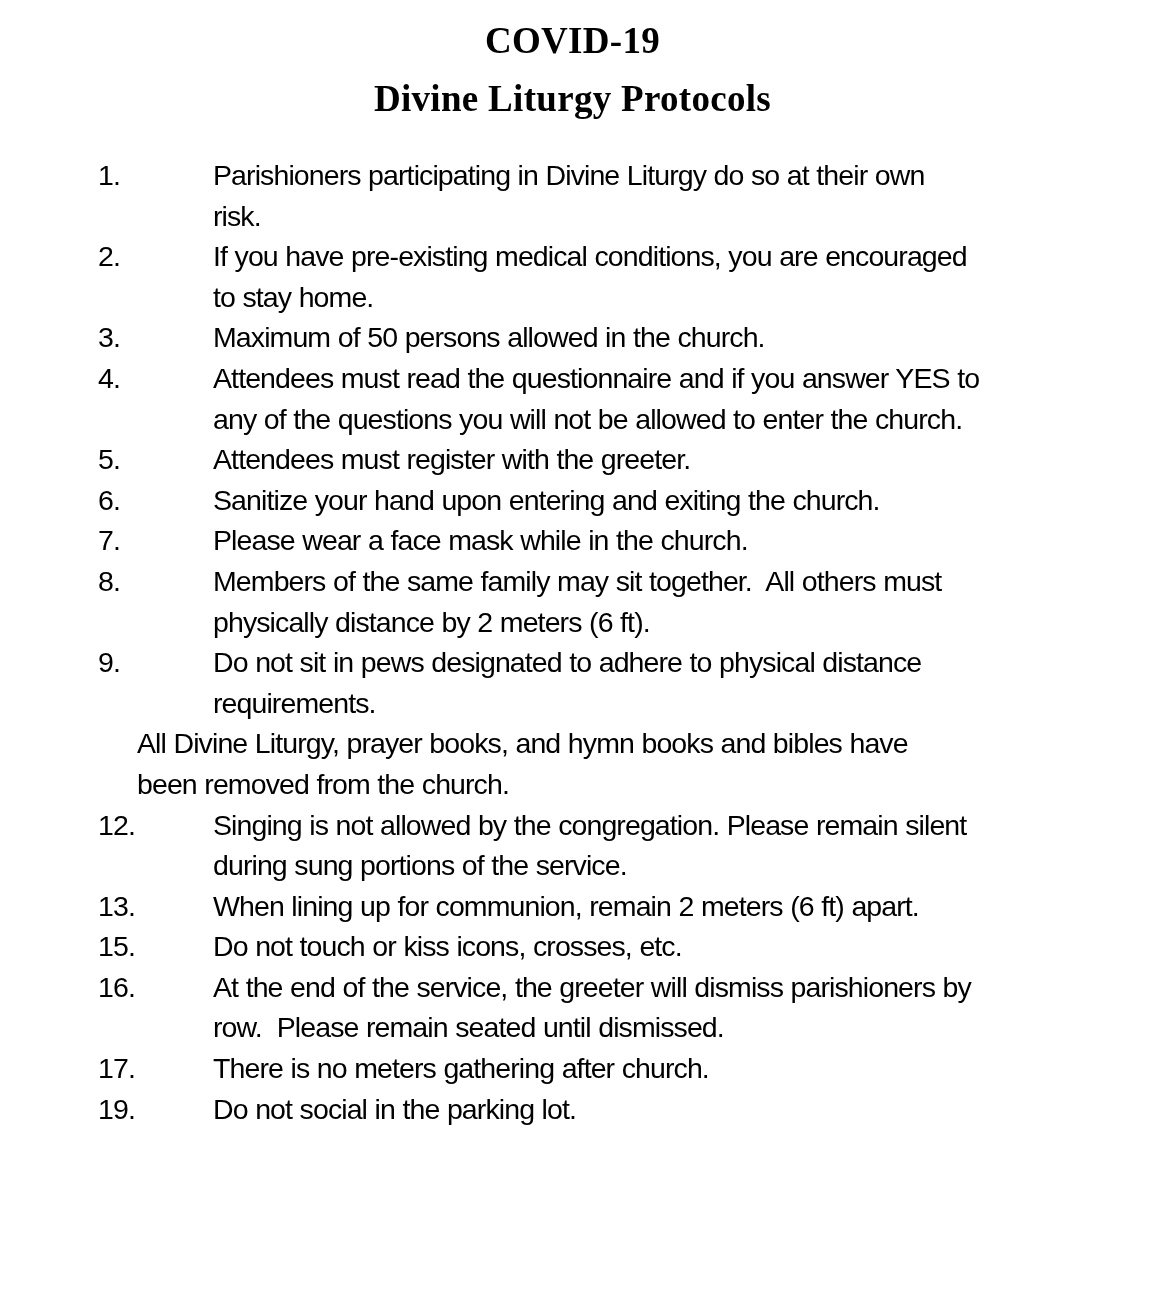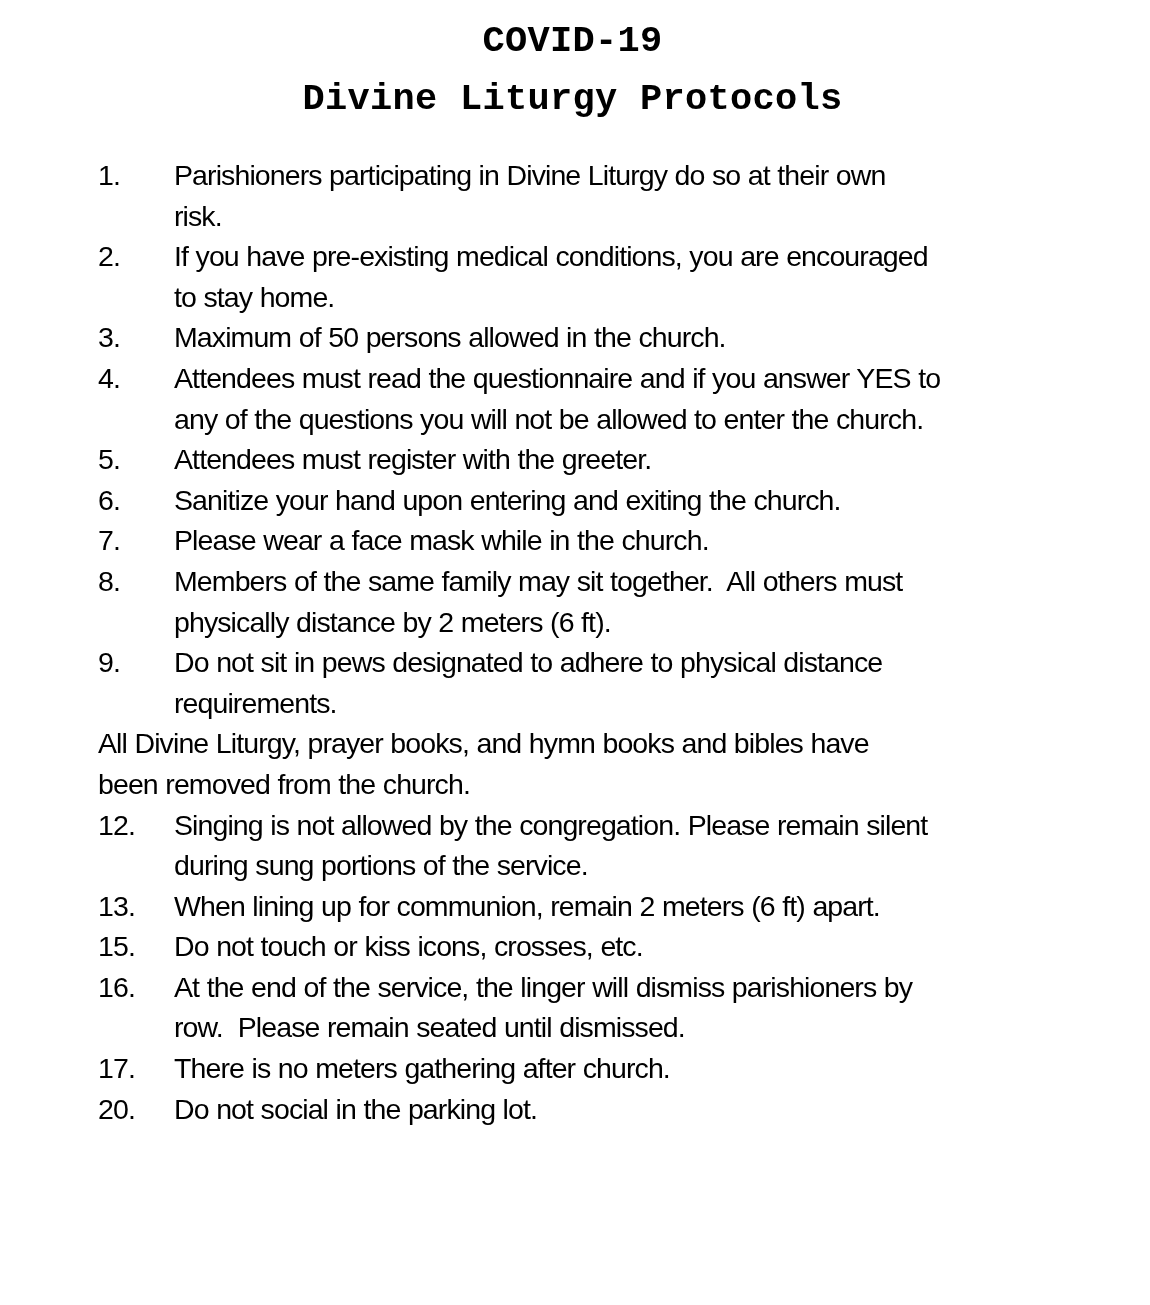--- a/index.html
+++ b/index.html
@@ -16,21 +16,21 @@
       font-family: "Liberation Sans", sans-serif;
     }
     .title-block {
       position: absolute;
       left: 0;
       top: 12px;
       width: 1145px;
       text-align: center;
     }
     .title {
-      font-family: Liberation Mono, monospace;
+      font-family: Liberation Serif, serif;
       font-weight: bold;
       font-size: 37px;
       line-height: 58px;
       margin: 0;
       letter-spacing: 0.3px;
     }
     .protocol-list {
       position: absolute;
       left: 98px;
       top: 155px;
@@ -47,20 +47,21 @@
       word-spacing: 0.5px;
       font-stretch: condensed;
     }
     .item-number {
       flex: 0 0 76px;
       width: 76px;
     }
     .item-text {
       flex: 1 1 auto;
       white-space: pre-wrap;
+      margin-left: 39px;
     }
   </style>
 </head>
 <body>
 
 <div class="title-block">
   <h1 class="title">COVID-19</h1>
   <h2 class="title">Divine Liturgy Protocols</h2>
 </div>
 
@@ -118,24 +119,24 @@
   <li class="protocol-item">
       <span class="item-number">13.</span>
       <span class="item-text">When lining up for communion, remain 2 meters (6 ft) apart.</span>
     </li>
   <li class="protocol-item">
       <span class="item-number">15.</span>
       <span class="item-text">Do not touch or kiss icons, crosses, etc.</span>
     </li>
   <li class="protocol-item">
       <span class="item-number">16.</span>
-      <span class="item-text">At the end of the service, the linger will dismiss parishioners by
+      <span class="item-text">At the end of the service, the greeter will dismiss parishioners by
 row.  Please remain seated until dismissed.</span>
     </li>
   <li class="protocol-item">
       <span class="item-number">17.</span>
       <span class="item-text">There is no meters gathering after church.</span>
     </li>
   <li class="protocol-item">
-      <span class="item-number">20.</span>
+      <span class="item-number">19.</span>
       <span class="item-text">Do not social in the parking lot.</span>
     </li>
 </ol>
 
 </body></html>

